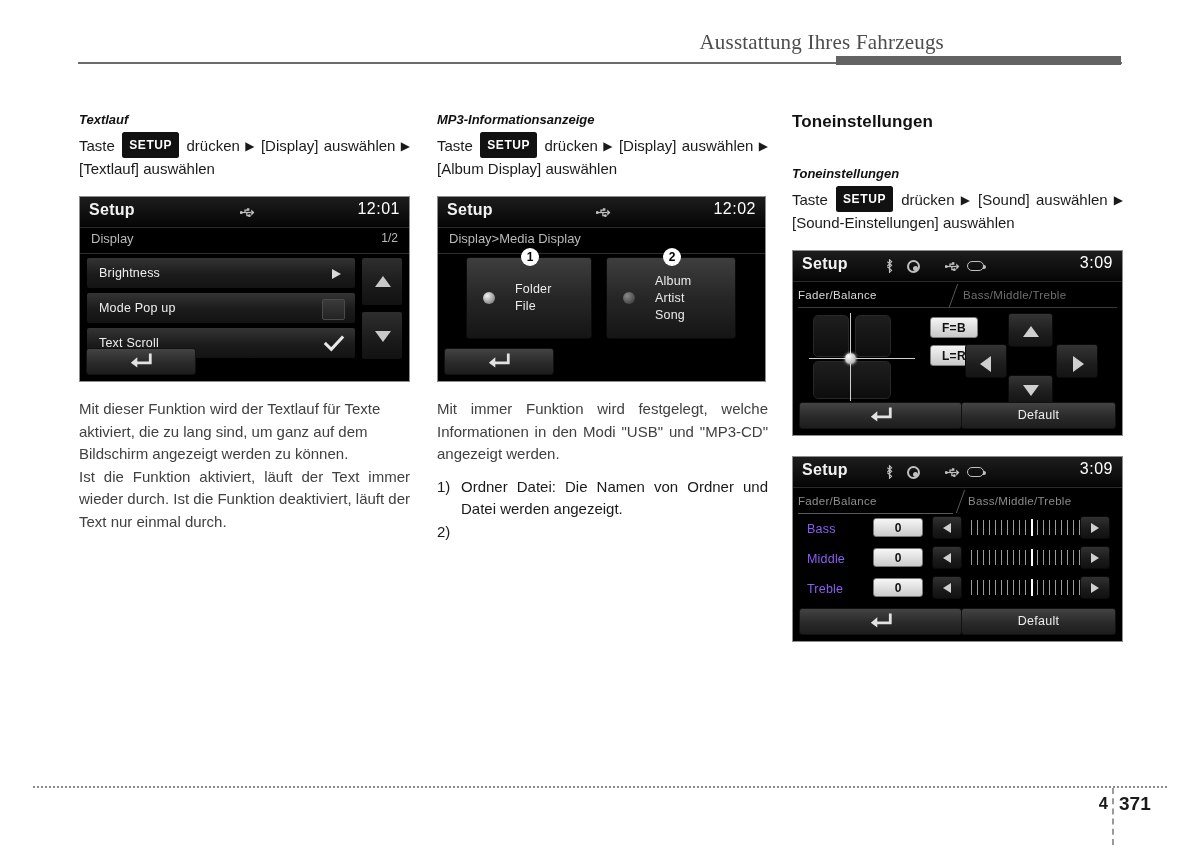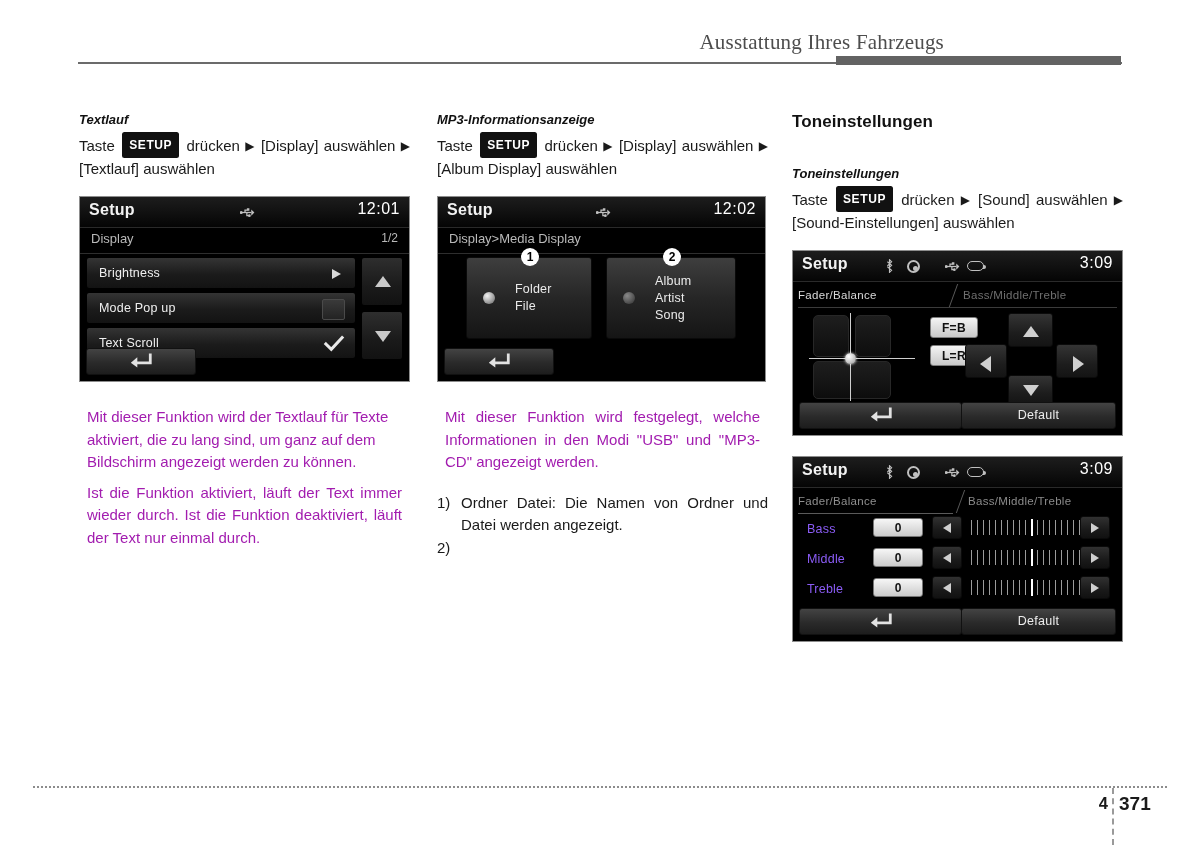--- a/index.html
+++ b/index.html
@@ -34,21 +34,21 @@
   .path-line{
     font-size:15px;line-height:22px;color:#1a1a1a;text-align:justify;
   }
   .setup-chip{
     display:inline-block;background:#111;color:#fff;font-size:12px;font-weight:bold;
     padding:2px 7px 2px 7px;border-radius:2.5px;letter-spacing:.6px;
     vertical-align:1.5px;margin:0 2px;
   }
   .tri{font-size:12px;vertical-align:1px;}
   .body-par{
-    font-size:15px;line-height:22.5px;margin:8px;text-align:justify;color:#a21caf;
+    font-size:15px;line-height:22.5px;margin:0;text-align:justify;color:#404040;
   }
   .body-par.left{text-align:left;}
   .gap-10{height:10px;}
   .gap-16{height:16px;}
   .gap-20{height:20px;}
   .numlist{margin:0;padding:0;list-style:none;font-size:15px;line-height:22.5px;}
   .numlist li{position:relative;padding-left:24px;margin-bottom:0px;text-align:justify;}
   .numlist li .num{position:absolute;left:0;top:0;}
 
   
@@ -365,21 +365,21 @@
       <span class="backicon">
         <svg viewBox="0 0 28 20" width="26" height="19">
             <path d="M24 3 L24 13 L8 13" stroke="#e2e2e2" stroke-width="3" fill="none"></path>
             <path d="M10 7 L3 13 L10 18 z" fill="#e2e2e2"></path>
           </svg>
       </span>
     </div>
   </div>
 
   <div class="gap-16"></div>
-  <p class="body-par">Mit dieser Funktion wird festgelegt, welche Informationen in den Modi "USB" und "MP3-CD" angezeigt werden.</p>
+  <p class="body-par">Mit immer Funktion wird festgelegt, welche Informationen in den Modi "USB" und "MP3-CD" angezeigt werden.</p>
   <div class="gap-10"></div>
   <ul class="numlist">
     <li>
       <span class="num">1)</span>
       <span>Ordner Datei: Die Namen von Ordner und Datei werden angezeigt.</span>
     </li>
     <li>
       <span class="num">2)</span>
     </li>
   </ul>

